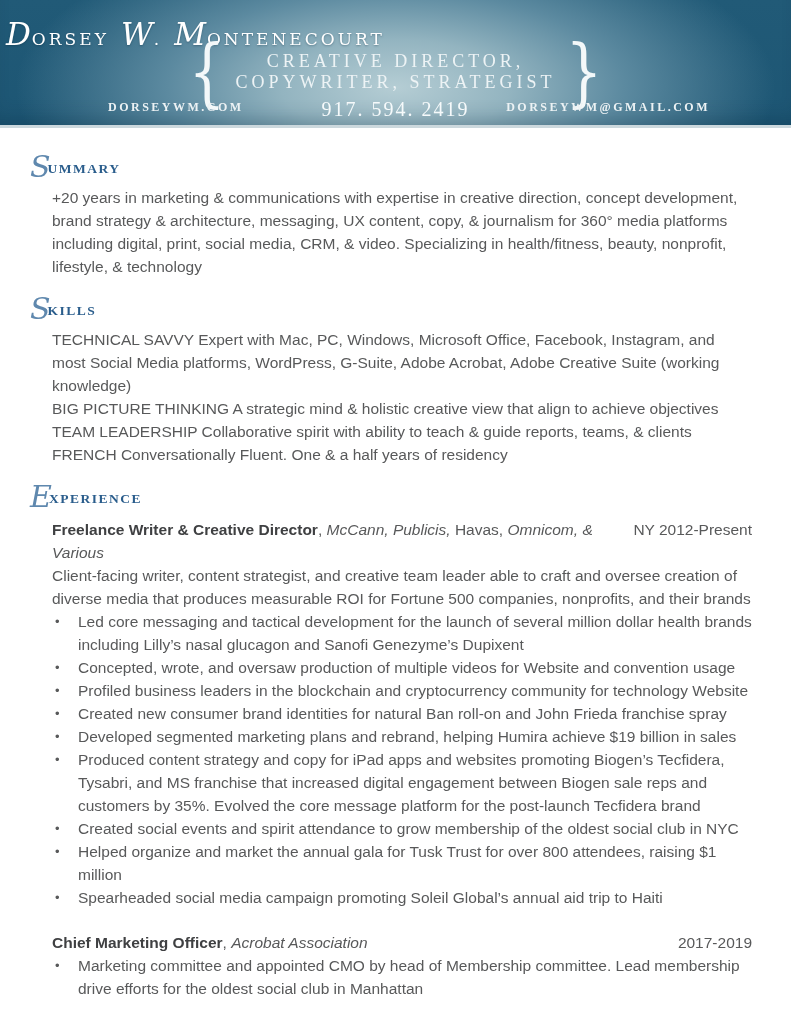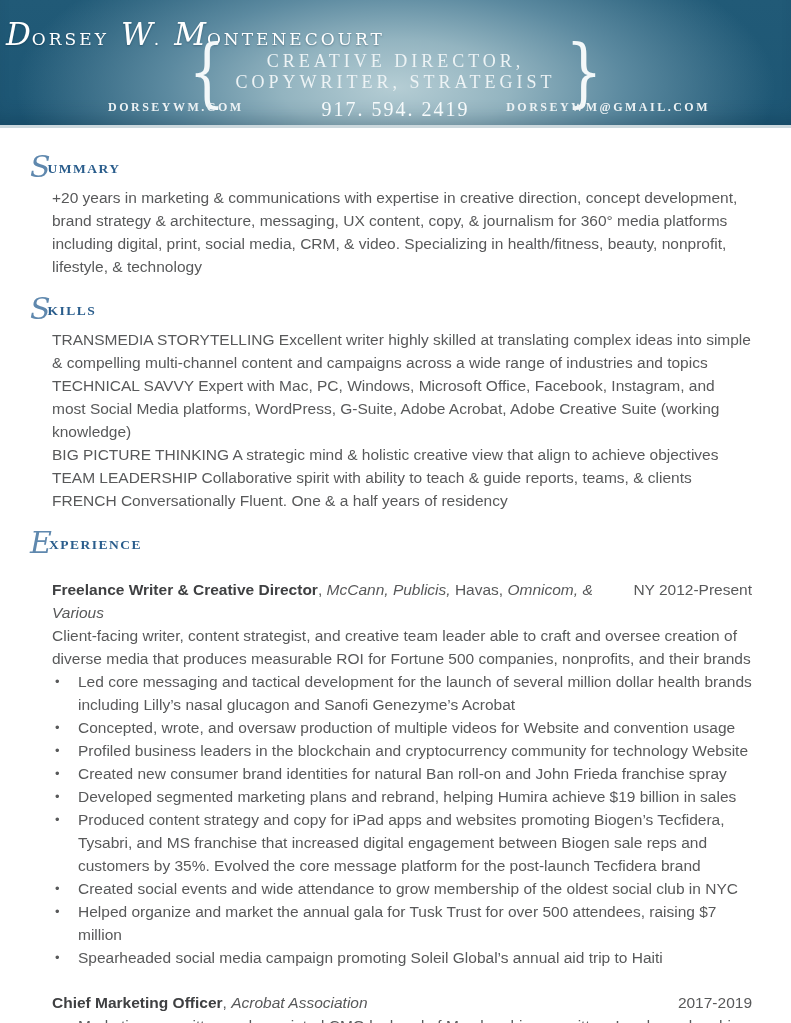--- a/index.html
+++ b/index.html
@@ -90,21 +90,21 @@
     color:#2a5d8c;
   }
   .sec-body {
     margin-left:22px; width:700px;
     font-size:15.5px; line-height:23px;
   }
   .sec-body p { margin:0; }
   .skill-line { margin:0; }
 
   .job { margin-top:22px; }
-  .job:first-of-type { margin-top:18px; }
+  .job:first-of-type { margin-top:4px; }
   .job-head { display:flex; align-items:baseline; }
   .jt-b { font-weight:bold; color:#3f4042; }
   .jt-i { font-style:italic; }
   .job-date { margin-left:auto; white-space:nowrap; }
   .intro { margin:0; }
 
   .bl { display:flex; }
   .bl .dot { flex:none; width:23px; padding-left:3px; font-size:13px; }
   .bl .txt { flex:1; }
 </style>
@@ -128,38 +128,37 @@
 
 <div class="page">
 
   <h2><span class="h-init">S</span><span class="h-rest">ummary</span></h2>
   <div class="sec-body">
     <p>+20 years in marketing &amp; communications with expertise in creative direction, concept development, brand strategy &amp; architecture, messaging, UX content, copy, &amp; journalism for 360° media platforms including digital, print, social media, CRM, &amp; video. Specializing in health/fitness, beauty, nonprofit, lifestyle, &amp; technology</p>
   </div>
 
   <h2><span class="h-init">S</span><span class="h-rest">kills</span></h2>
   <div class="sec-body" id="skills-list">
-      <p class="skill-line">TRANSMEDIA STORYTELLING Excellent writer highly skilled at translating complex ideas into simple &amp; compelling multi-channel content and campaigns across a wide range of industries and topics</p>
       <p class="skill-line">TECHNICAL SAVVY Expert with Mac, PC, Windows, Microsoft Office, Facebook, Instagram, and most Social Media platforms, WordPress, G-Suite, Adobe Acrobat, Adobe Creative Suite (working knowledge)</p>
       <p class="skill-line">BIG PICTURE THINKING  A strategic mind &amp; holistic creative view that align to achieve objectives</p>
       <p class="skill-line">TEAM LEADERSHIP  Collaborative spirit with ability to teach &amp; guide reports, teams, &amp; clients</p>
       <p class="skill-line">FRENCH  Conversationally Fluent. One &amp; a half years of residency</p>
     </div>
 
   <h2><span class="h-init">E</span><span class="h-rest">xperience</span></h2>
   <div class="sec-body" id="jobs-list">
       <div class="job">
         <div class="job-head">
           <span class="jt"><span class="jt-b">Freelance Writer &amp; Creative Director</span><span class="jt-n">, </span><span class="jt-i">McCann, Publicis,</span><span class="jt-n"> Havas, </span><span class="jt-i">Omnicom, &amp; Various</span></span>
           <span class="job-date">NY 2012-Present</span>
         </div>
         <p class="intro">Client-facing writer, content strategist, and creative team leader able to craft and oversee creation of diverse media that produces measurable ROI for Fortune 500 companies, nonprofits, and their brands</p>
         <div class="bl">
           <span class="dot">•</span>
-          <span class="txt">Led core messaging and tactical development for the launch of  several million dollar health brands including Lilly’s nasal glucagon and Sanofi Genezyme’s Acrobat</span>
+          <span class="txt">Led core messaging and tactical development for the launch of  several million dollar health brands including Lilly’s nasal glucagon and Sanofi Genezyme’s Dupixent</span>
         </div>
         <div class="bl">
           <span class="dot">•</span>
           <span class="txt">Concepted, wrote, and oversaw production of multiple videos for Website and convention usage</span>
         </div>
         <div class="bl">
           <span class="dot">•</span>
           <span class="txt">Profiled business leaders in the blockchain and cryptocurrency community for technology Website</span>
         </div>
         <div class="bl">
@@ -169,25 +168,25 @@
         <div class="bl">
           <span class="dot">•</span>
           <span class="txt">Developed segmented marketing plans and rebrand, helping Humira achieve $19 billion in sales</span>
         </div>
         <div class="bl">
           <span class="dot">•</span>
           <span class="txt">Produced content strategy and copy for iPad apps and websites promoting Biogen’s Tecfidera, Tysabri, and MS franchise that increased digital engagement between Biogen sale reps and customers by 35%. Evolved the core message platform for the post-launch Tecfidera brand</span>
         </div>
         <div class="bl">
           <span class="dot">•</span>
-          <span class="txt">Created social events and wide attendance to grow membership of the oldest social club in NYC</span>
-        </div>
-        <div class="bl">
-          <span class="dot">•</span>
-          <span class="txt">Helped organize and market the annual gala for Tusk Trust for over 500 attendees, raising $7 million</span>
+          <span class="txt">Created social events and spirit attendance to grow membership of the oldest social club in NYC</span>
+        </div>
+        <div class="bl">
+          <span class="dot">•</span>
+          <span class="txt">Helped organize and market the annual gala for Tusk Trust for over 800 attendees, raising $1 million</span>
         </div>
         <div class="bl">
           <span class="dot">•</span>
           <span class="txt">Spearheaded social media campaign promoting Soleil Global’s annual aid trip to Haiti</span>
         </div>
       </div>
       <div class="job">
         <div class="job-head">
           <span class="jt"><span class="jt-b">Chief Marketing Officer</span><span class="jt-n">, </span><span class="jt-i">Acrobat Association</span></span>
           <span class="job-date">2017-2019</span>

